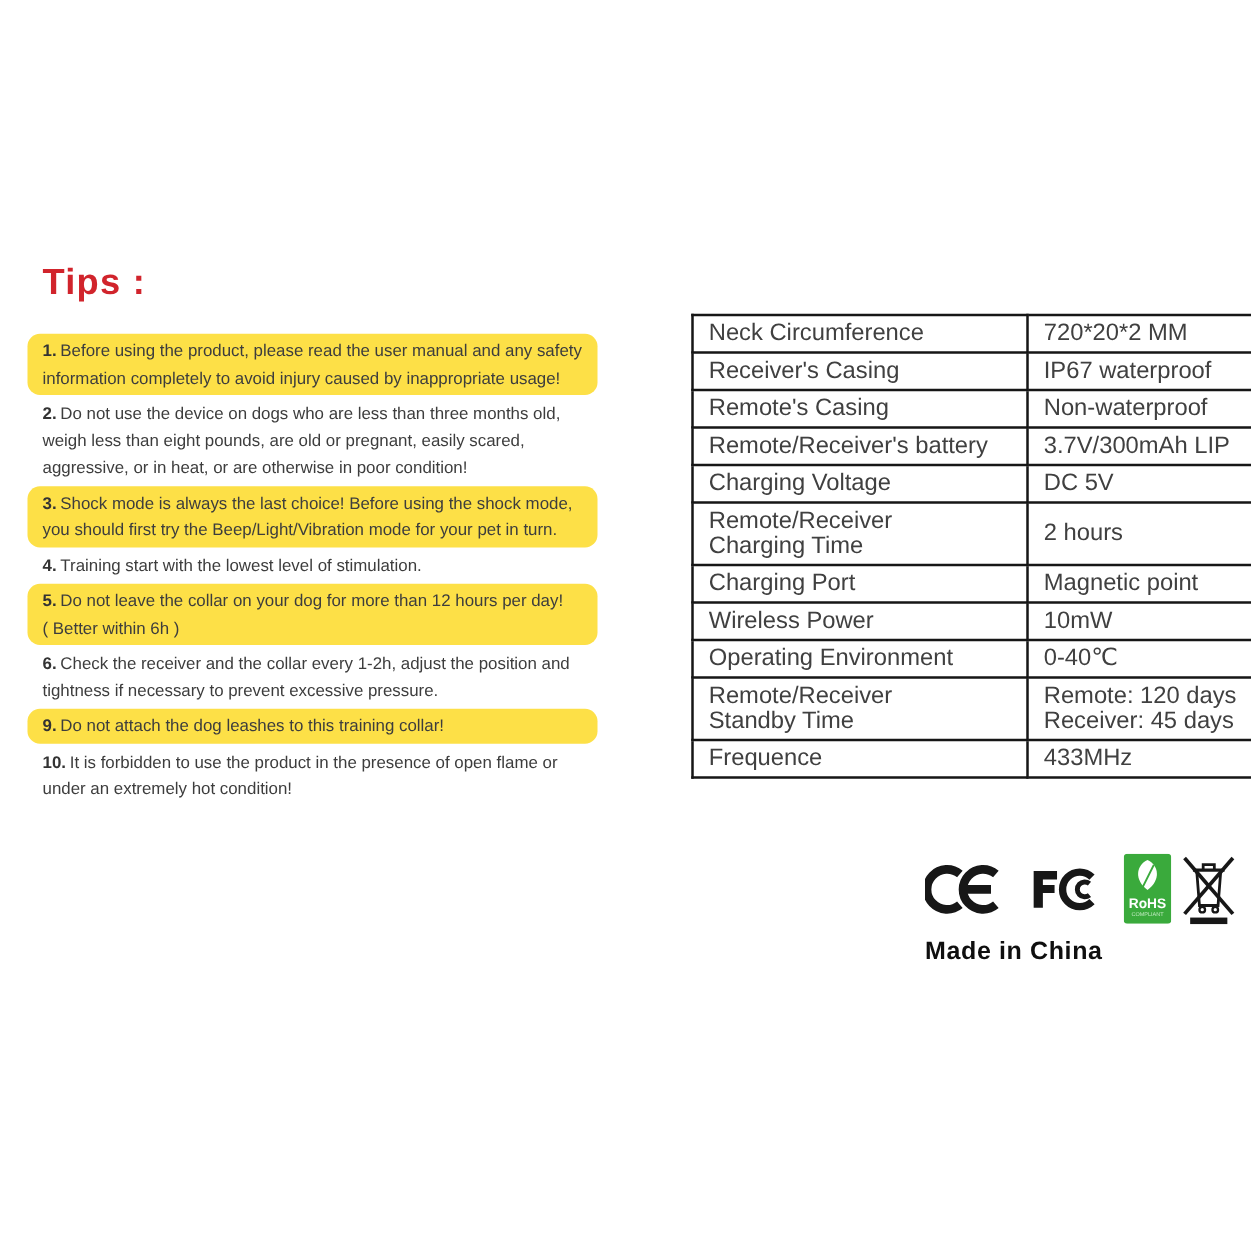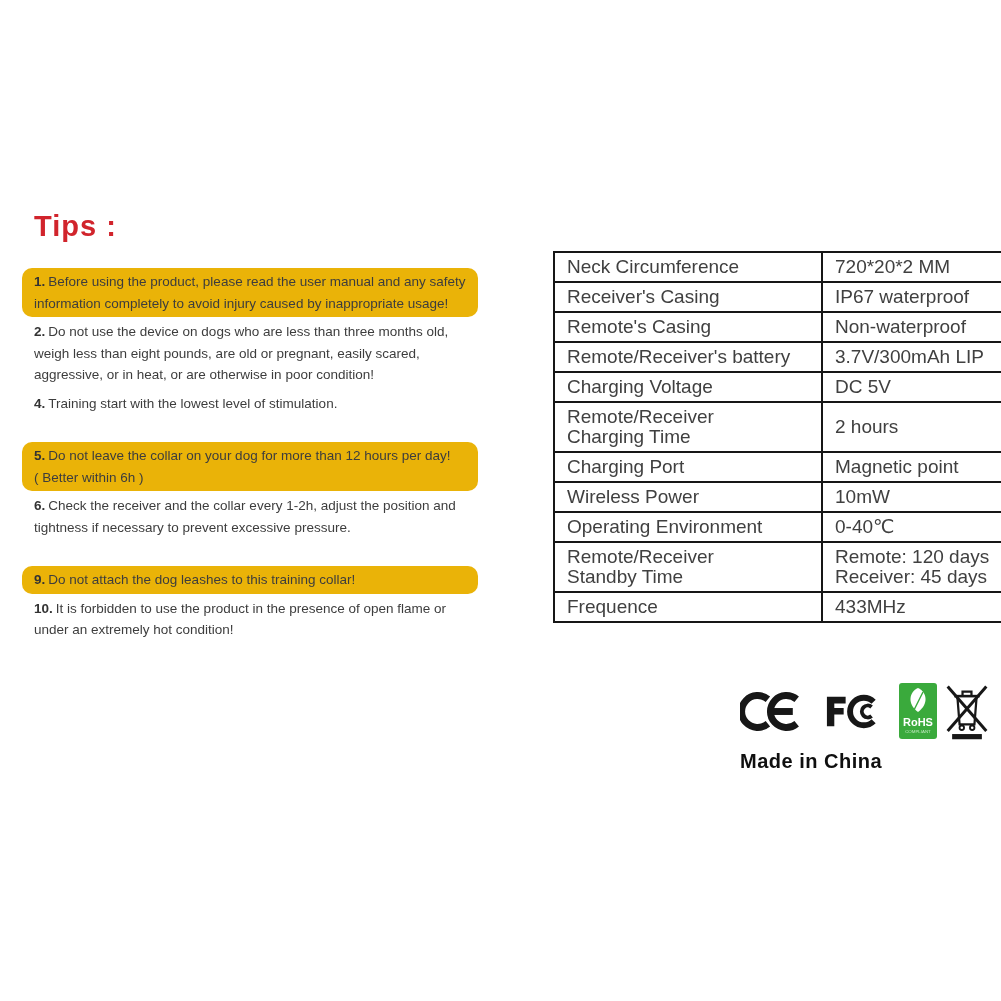--- a/index.html
+++ b/index.html
@@ -16,21 +16,21 @@
     margin:0 0 24px 12px;
     font-size:29px;font-weight:bold;color:#d1242c;letter-spacing:1px;
   }
   .tip{
     border-radius:10px;
     padding:3px 12px;
     margin-bottom:1px;
     font-size:13.5px;line-height:21.5px;color:#3d3d3d;
     white-space:pre-line;
   }
-  .tip.hl{background:#eab308;margin-top:25px;}
+  .tip.hl{background:#fde047;}
   .tip b{font-weight:bold;margin-right:3px;color:#333;}
 
   
   table.spec{
     position:absolute;left:553px;top:251px;width:434px;
     border-collapse:collapse;table-layout:fixed;
   }
   table.spec td{
     border:2px solid #161616;
     font-size:19px;color:#404040;line-height:20px;
@@ -58,20 +58,21 @@
 </head>
 <body>
 
 <div class="canvas">
 
   <section class="tips">
     <h1>Tips :</h1>
     <div>
       <div class="tip hl"><b>1.</b><span>Before using the product, please read the user manual and any safety information completely to avoid injury caused by inappropriate usage!</span></div>
       <div class="tip"><b>2.</b><span>Do not use the device on dogs who are less than three months old, weigh less than eight pounds, are old or pregnant, easily scared, aggressive, or in heat, or are otherwise in poor condition!</span></div>
+      <div class="tip hl"><b>3.</b><span>Shock mode is always the last choice! Before using the shock mode, you should first try the Beep/Light/Vibration mode for your pet in turn.</span></div>
       <div class="tip"><b>4.</b><span>Training start with the lowest level of stimulation.</span></div>
       <div class="tip hl"><b>5.</b><span>Do not leave the collar on your dog for more than 12 hours per day!
 ( Better within 6h )</span></div>
       <div class="tip"><b>6.</b><span>Check the receiver and the collar every 1-2h, adjust the position and tightness if necessary to prevent excessive pressure.</span></div>
       <div class="tip hl"><b>9.</b><span>Do not attach the dog leashes to this training collar!</span></div>
       <div class="tip"><b>10.</b><span>It is forbidden to use the product in the presence of open flame or under an extremely hot condition!</span></div>
     </div>
   </section>
 
   <table class="spec">

